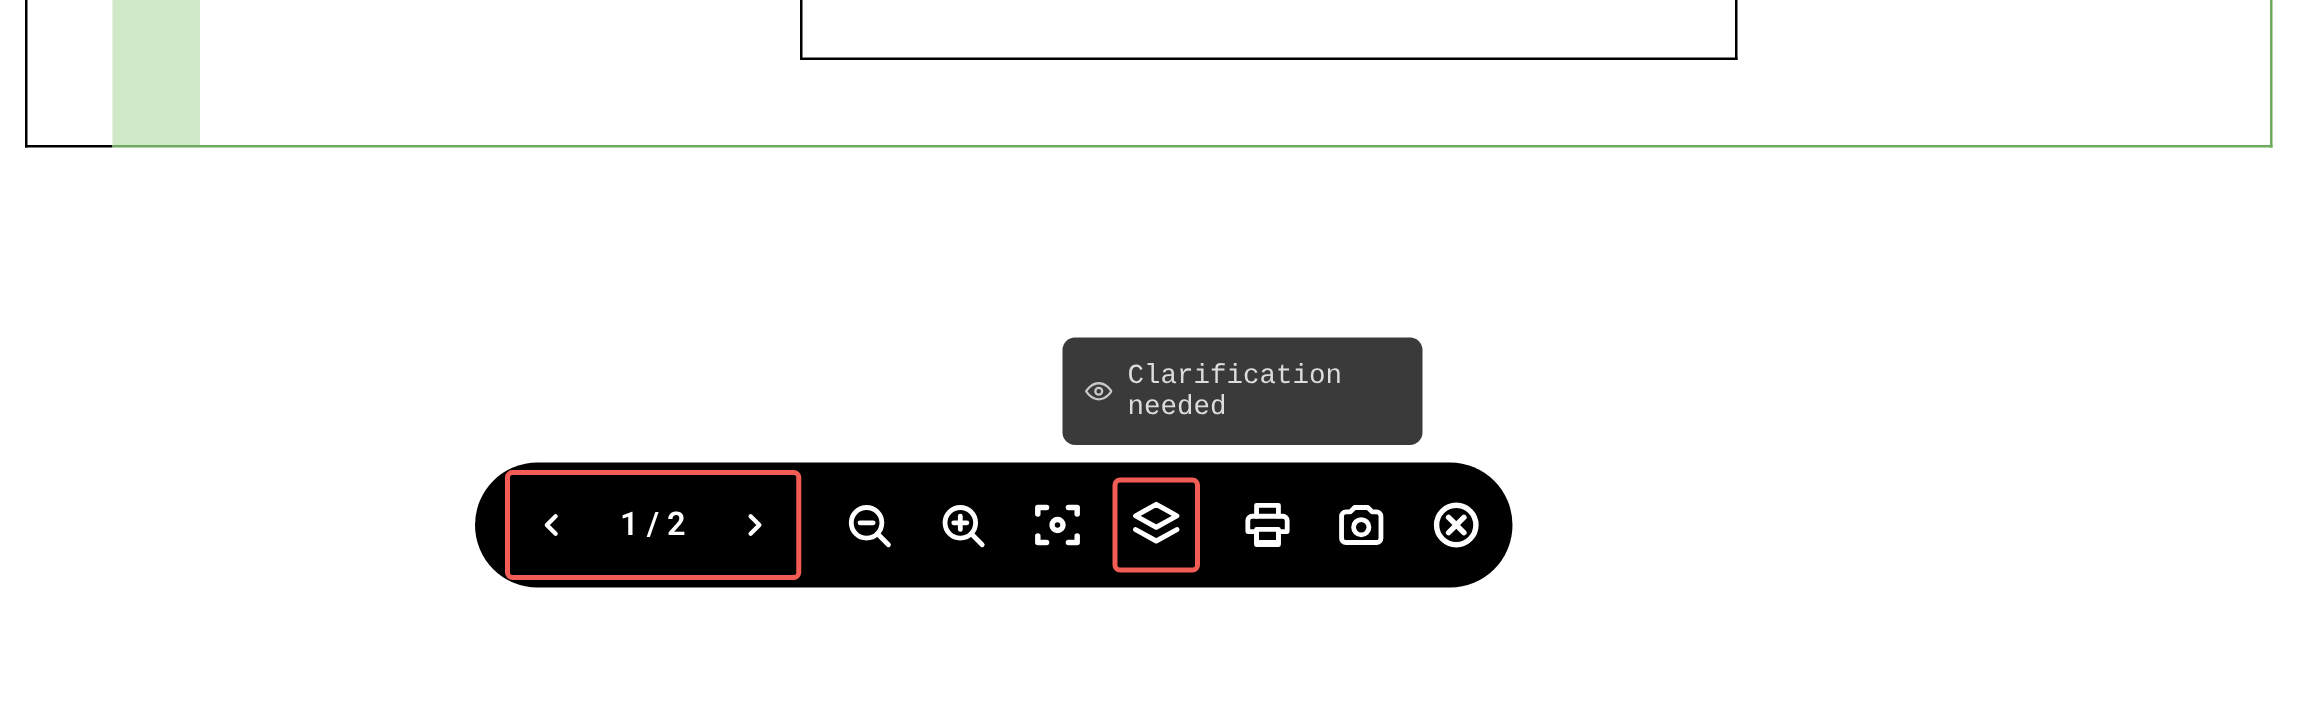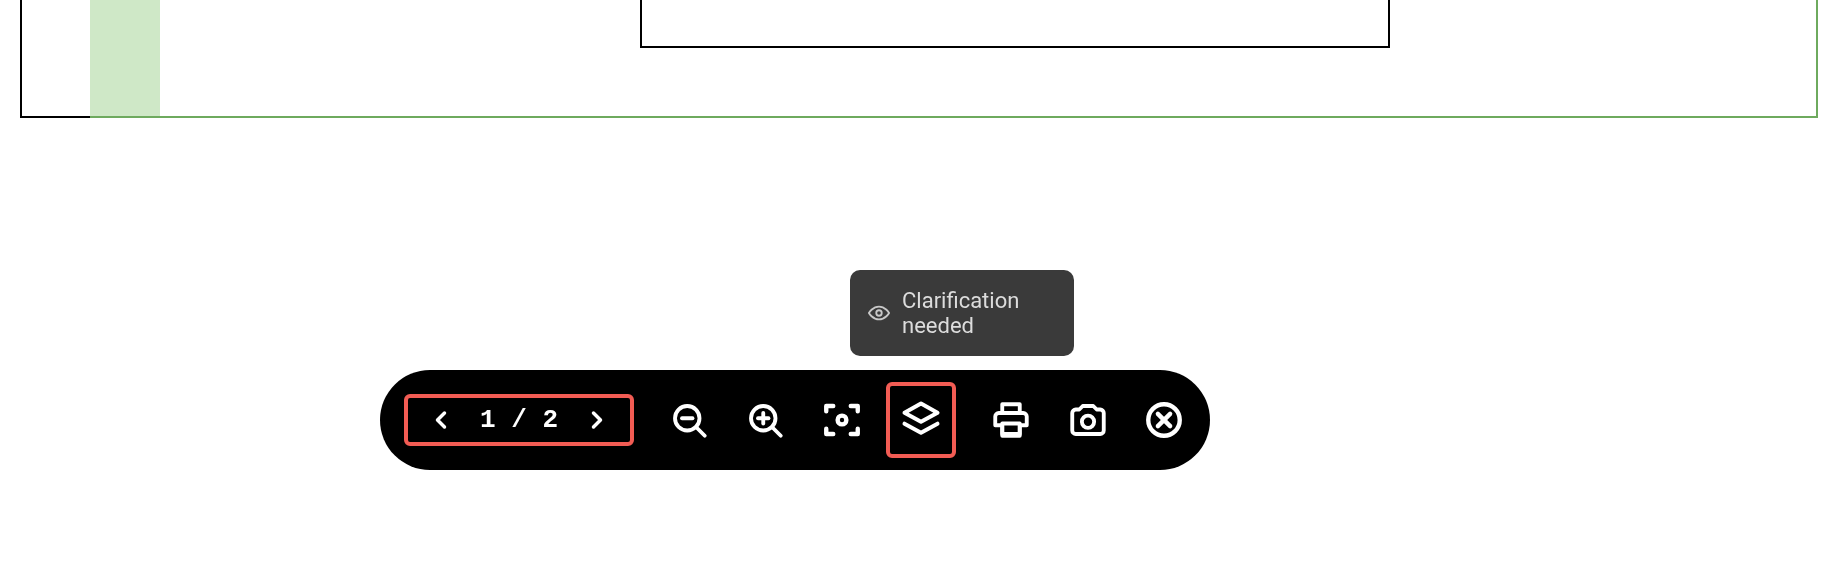--- a/index.html
+++ b/index.html
@@ -56,25 +56,26 @@
       height: 48px;
       border-left: 2px solid #000;
       border-right: 2px solid #000;
       border-bottom: 2px solid #000;
       background: #fff;
     }
     .popup {
       position: absolute;
       top: 270px;
       left: 850px;
-      width: 224px;
+      width: 288px;
       background: #3a3a3a;
       border-radius: 10px;
       padding: 14px 18px;
       color: #dcdcdc;
+      font-family: Liberation Mono, monospace;
     }
     .popup-item {
       display: flex;
       align-items: center;
       gap: 12px;
       padding: 4px 0;
       font-size: 22px;
       cursor: pointer;
     }
     .popup-item .eye {
@@ -91,26 +92,25 @@
       background: #000;
       border-radius: 50px;
       display: flex;
       align-items: center;
       padding: 0 24px;
       gap: 8px;
     }
     .pager-group {
       display: flex;
       align-items: center;
-      gap: 8px;
+      gap: 24px;
       border: 4px solid #f25c54;
       border-radius: 6px;
       padding: 4px 8px;
-      height: 52px;
-      font-family: Liberation Mono, monospace;
+      height: 88px;
     }
     .icon-btn {
       width: 50px;
       height: 50px;
       display: flex;
       align-items: center;
       justify-content: center;
       cursor: pointer;
       color: #fff;
     }

